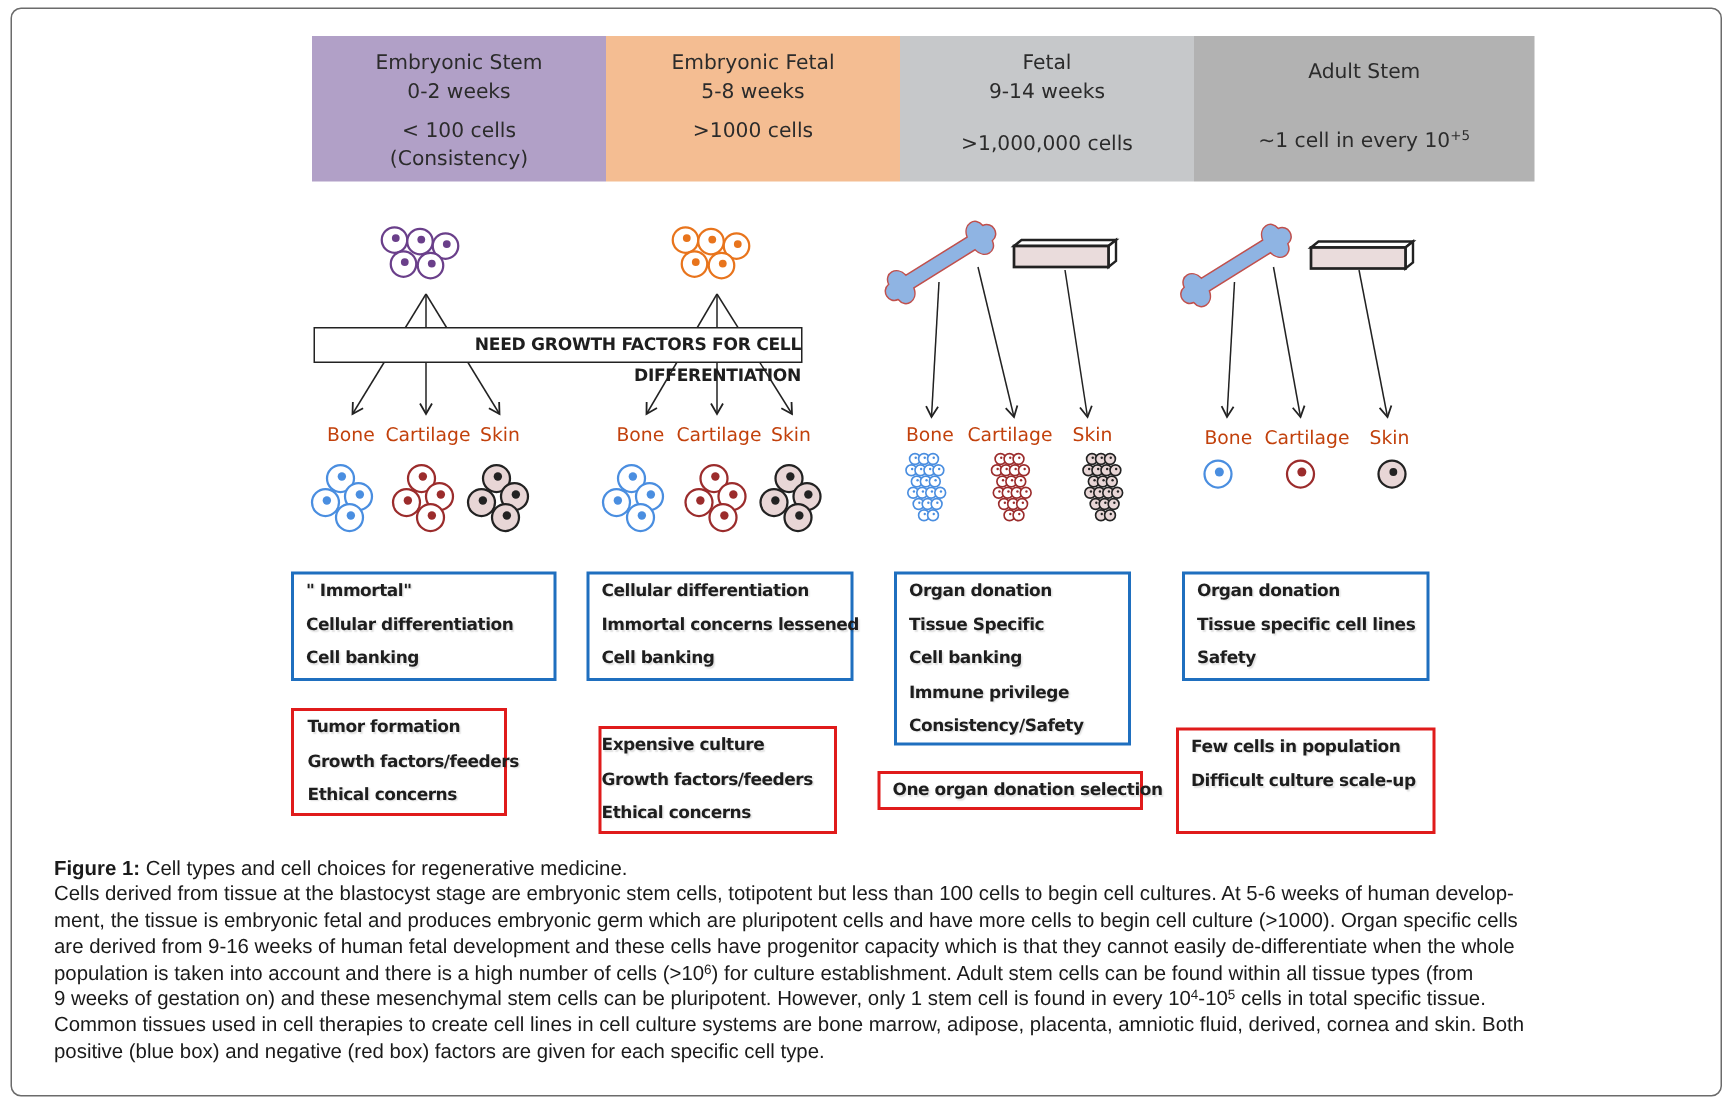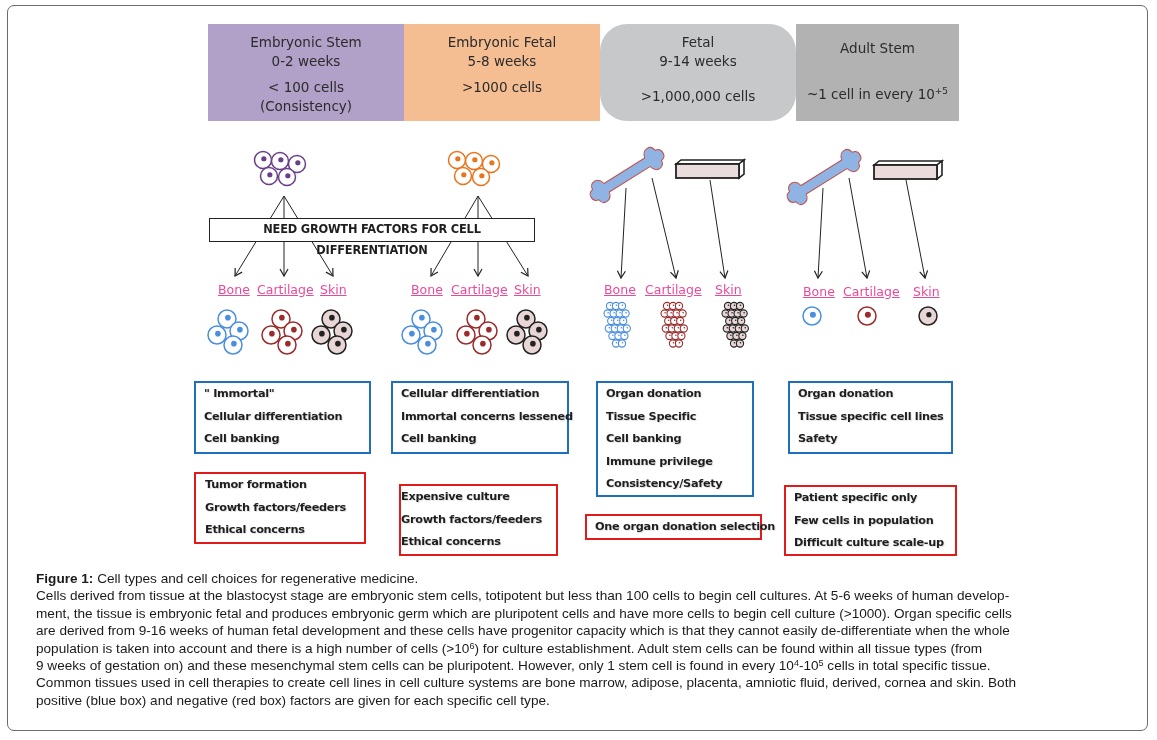--- a/index.html
+++ b/index.html
@@ -6,29 +6,29 @@
     body { width: 1157px; height: 740px; position: relative; overflow: hidden; font-family: "DejaVu Sans", sans-serif; }
     .frame { position: absolute; left: 7px; top: 5px; width: 1141px; height: 726px; border: 1px solid #6b6b6b; border-radius: 7px; box-sizing: border-box; }
     .header-row { position: absolute; top: 24px; left: 186px; height: 97px; display: flex; }
     .stage { width: 196px; height: 97px; box-sizing: border-box; text-align: center; color: #2b2b2b; font-family: "DejaVu Sans", sans-serif; font-size: 13.5px; line-height: 19px; }
     .stage .title { display: block; padding-top: 9px; }
     .stage .cells { display: block; }
     .stage.s1 .cells, .stage.s2 .cells { margin-top: 7px; }
     .stage.s3 .cells { margin-top: 16px; }
     .stage.s4 .title { padding-top: 15px; }
     .stage.s4 .cells { margin-top: 27px; }
-    .stage.s4 { width: 163px; }
+    .stage.s4 { width: 227px; }
     .stage sup { font-size: 9px; vertical-align: top; position: relative; top: -3px; }
     svg.diagram { position: absolute; left: 0; top: 0; }
     .box { position: absolute; box-sizing: border-box; font-family: "DejaVu Sans", sans-serif; font-weight: bold; font-size: 11.3px; color: #1e1e1e; letter-spacing: -0.3px; text-shadow: 1px 1px 1px rgba(0,0,0,0.12); }
     .box.pos { border: 2px solid #1f6fbf; }
     .box.neg { border: 2px solid #e01b1b; }
     .box .item { display: block; height: 22.5px; line-height: 22.5px; white-space: nowrap; }
-    .growth-box { position: absolute; left: 209px; top: 218px; width: 326px; height: 24px; border: 1.3px solid #222; background: #fff; box-sizing: border-box; text-align: center; font-weight: bold; font-size: 11.4px; line-height: 21px; color: #1e1e1e; letter-spacing: -0.2px; }
-    .label { position: absolute; font-family: "DejaVu Sans", sans-serif; font-size: 12.5px; color: #ec4899; text-decoration: underline; }
+    .growth-box { position: absolute; left: 209px; top: 218px; width: 326px; height: 24px; border: 1.3px solid #222; background: #fff; box-sizing: border-box; text-align: right; font-weight: bold; font-size: 11.4px; line-height: 21px; color: #1e1e1e; letter-spacing: -0.2px; }
+    .label { position: absolute; font-family: "DejaVu Sans", sans-serif; font-size: 12.5px; color: #c2410c; }
     .caption { position: absolute; left: 36px; top: 570px; width: 1100px; font-family: "Liberation Sans", sans-serif; font-size: 13.6px; line-height: 17.4px; color: #1a1a1a; }
     .caption .fig-label { font-weight: bold; }
     .caption p { margin: 0; }
     .caption sup { font-size: 9px; vertical-align: top; position: relative; top: -2px; }
   </style>
 </head>
 <body>
 
 <div class="frame"></div>
 
@@ -37,21 +37,21 @@
     <span class="title">Embryonic Stem</span>
     <span style="display:block">0-2 weeks</span>
     <span class="cells">&lt; 100 cells</span>
     <span style="display:block">(Consistency)</span>
   </div>
   <div class="stage s2" style="background: rgb(244, 189, 146);">
     <span class="title">Embryonic Fetal</span>
     <span style="display:block">5-8 weeks</span>
     <span class="cells">&gt;1000 cells</span>
   </div>
-  <div class="stage s3" style="background: rgb(198, 200, 202); border-radius: 27px;">
+  <div class="stage s3" style="background: rgb(198, 200, 202);">
     <span class="title">Fetal</span>
     <span style="display:block">9-14 weeks</span>
     <span class="cells">&gt;1,000,000 cells</span>
   </div>
   <div class="stage s4" style="background: rgb(178, 178, 178);">
     <span class="title">Adult Stem</span>
     <span class="cells"><span>~1 cell in every 10</span><sup>+5</sup></span>
   </div>
 </div>
 
@@ -414,35 +414,34 @@
   <span class="item">Cell banking</span>
   <span class="item">Immune privilege</span>
   <span class="item">Consistency/Safety</span>
 </div>
 <div class="box pos" style="left:788px; top:381px; width:165px; height:73px; padding:0 0 0 8px;">
   <span class="item">Organ donation</span>
   <span class="item">Tissue specific cell lines</span>
   <span class="item">Safety</span>
 </div>
 
-<div class="box neg" style="left:194px; top:472px; width:172px; height:72px; padding:0 0 0 9px;">
+<div class="box neg" style="left:194px; top:472px; width:144px; height:72px; padding:0 0 0 9px;">
   <span class="item">Tumor formation</span>
   <span class="item">Growth factors/feeders</span>
   <span class="item">Ethical concerns</span>
 </div>
 <div class="box neg" style="left:399px; top:484px; width:159px; height:72px; padding:0 0 0 0;">
   <span class="item">Expensive culture</span>
   <span class="item">Growth factors/feeders</span>
   <span class="item">Ethical concerns</span>
 </div>
 <div class="box neg" style="left:585px; top:514px; width:177px; height:26px; padding:0 0 16px 8px;">
   <span class="item" style="line-height:22px;height:22px;">One organ donation selection</span>
 </div>
 <div class="box neg" style="left:784px; top:485px; width:173px; height:71px; padding:0 0 0 8px;">
-  <span class="item">Patient specific only</span>
   <span class="item">Few cells in population</span>
   <span class="item">Difficult culture scale-up</span>
 </div>
 
 <div class="caption">
   <p><span class="fig-label">Figure 1:</span><span> Cell types and cell choices for regenerative medicine.</span></p>
   <p>Cells derived from tissue at the blastocyst stage are embryonic stem cells, totipotent but less than 100 cells to begin cell cultures. At 5-6 weeks of human develop-</p>
   <p>ment, the tissue is embryonic fetal and produces embryonic germ which are pluripotent cells and have more cells to begin cell culture (&gt;1000). Organ specific cells</p>
   <p>are derived from 9-16 weeks of human fetal development and these cells have progenitor capacity which is that they cannot easily de-differentiate when the whole</p>
   <p><span>population is taken into account and there is a high number of cells (&gt;10</span><sup>6</sup><span>) for culture establishment. Adult stem cells can be found within all tissue types (from</span></p>

